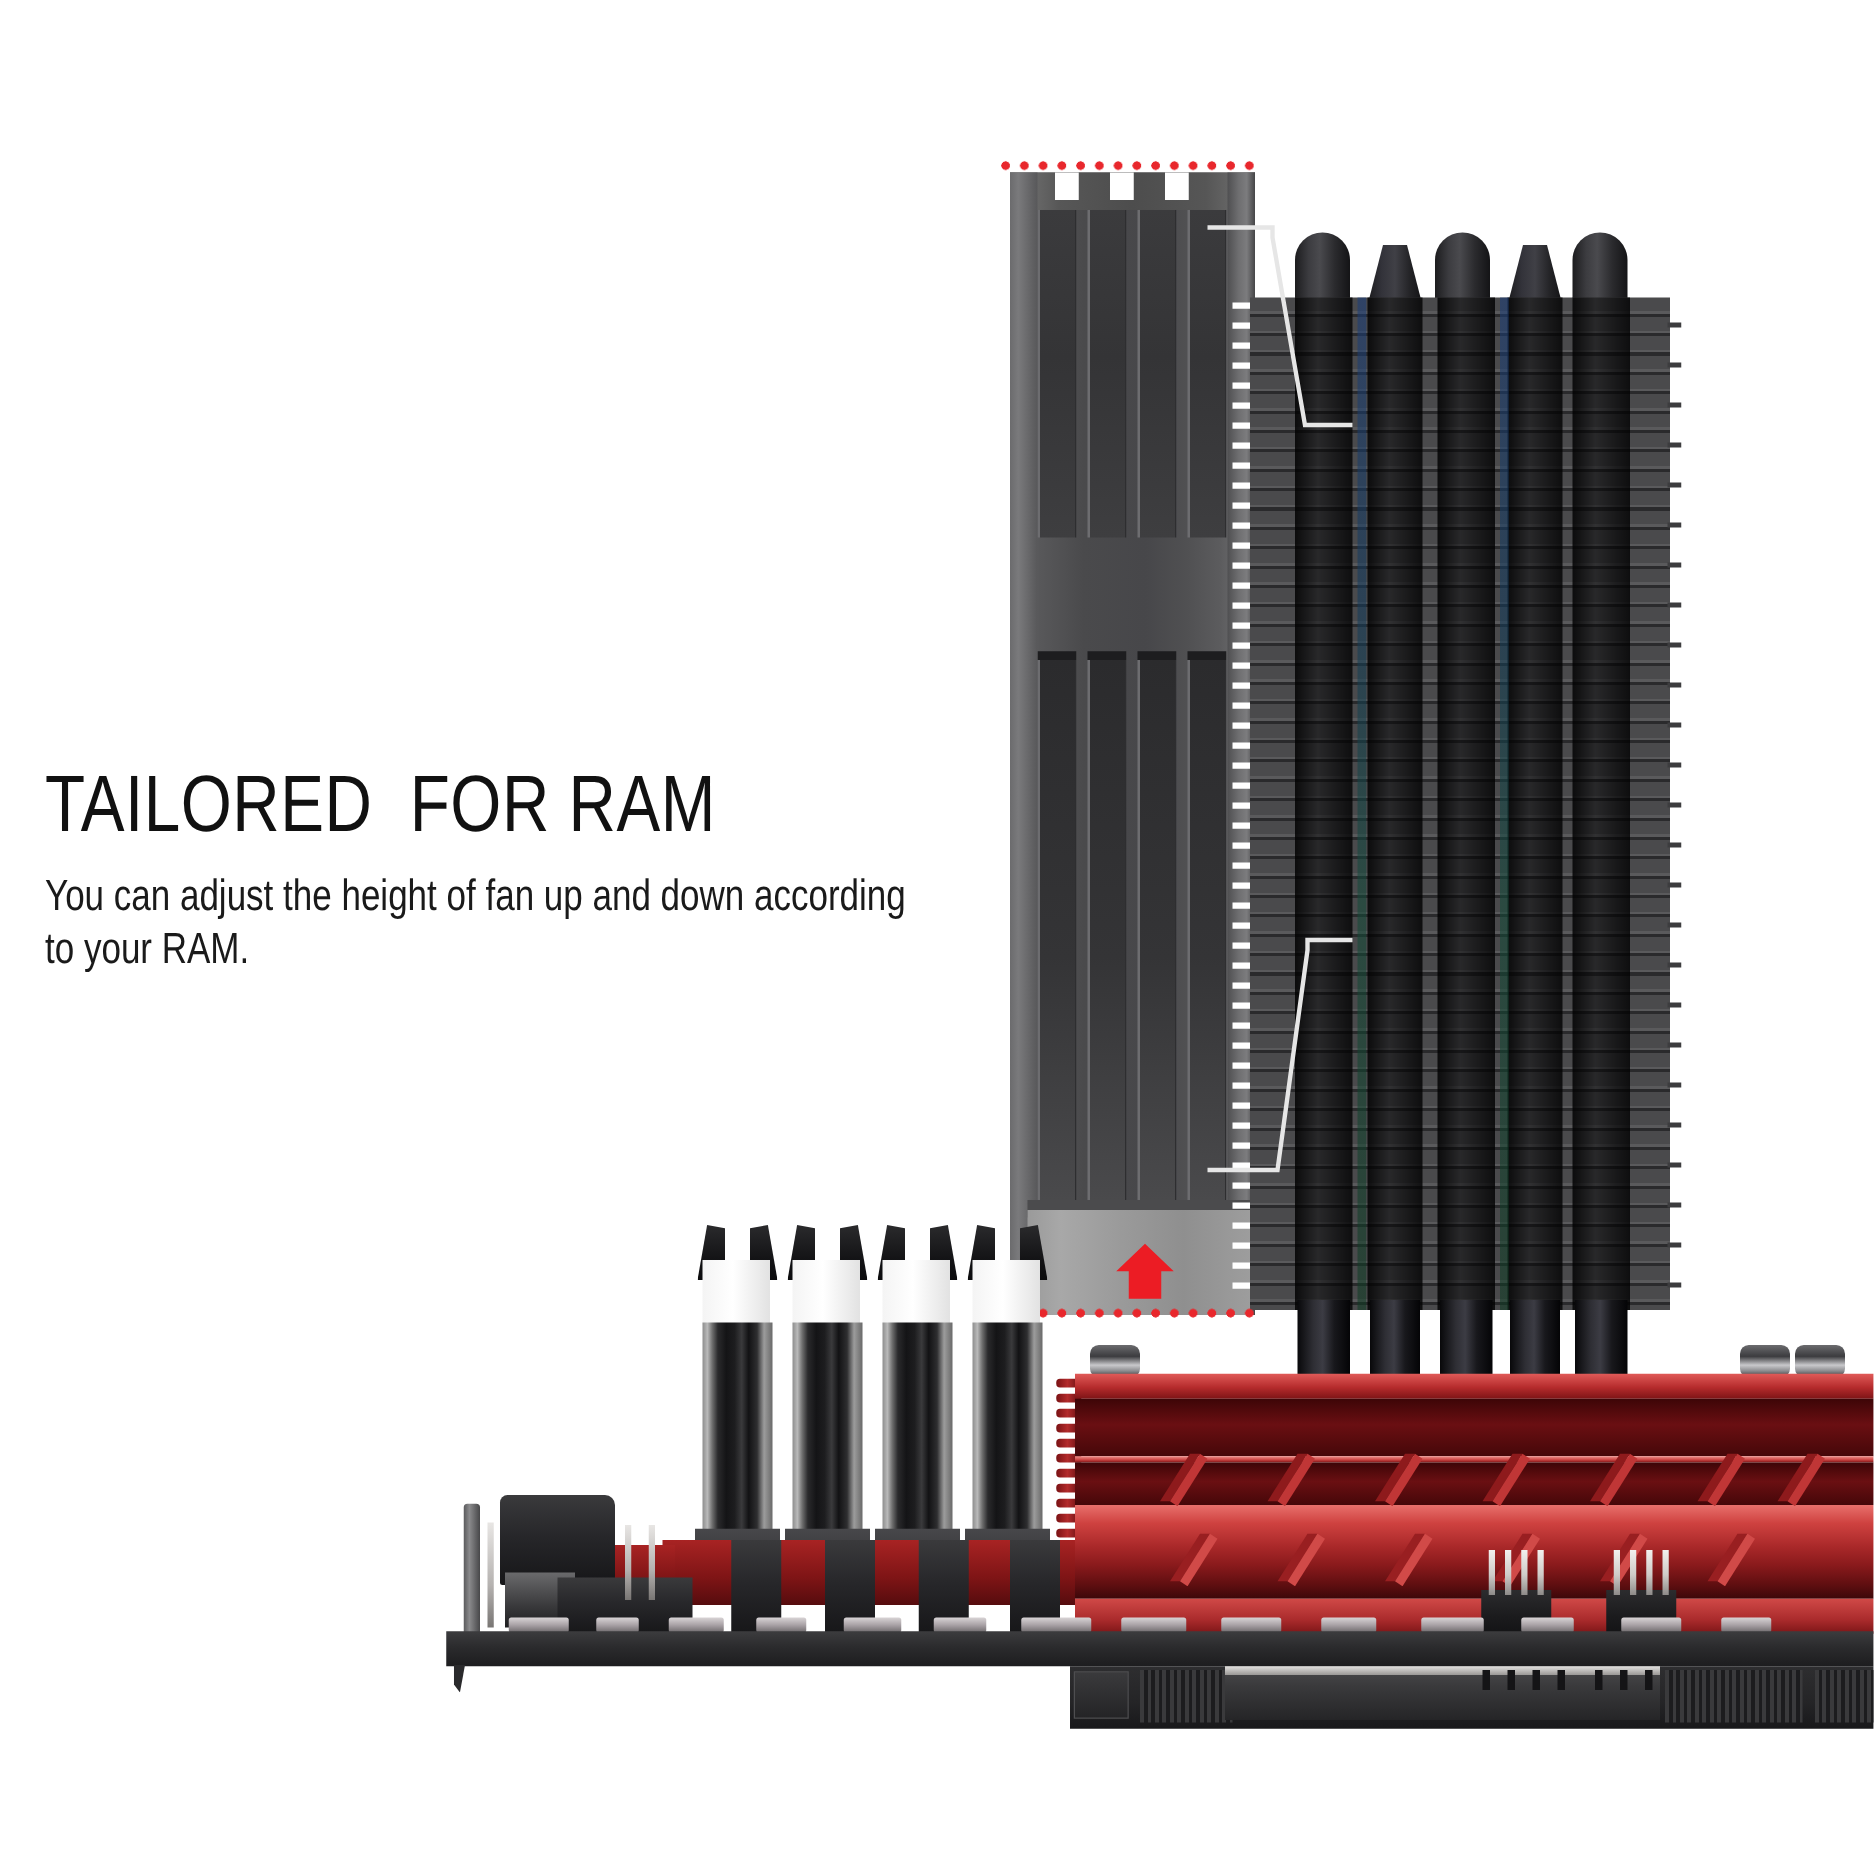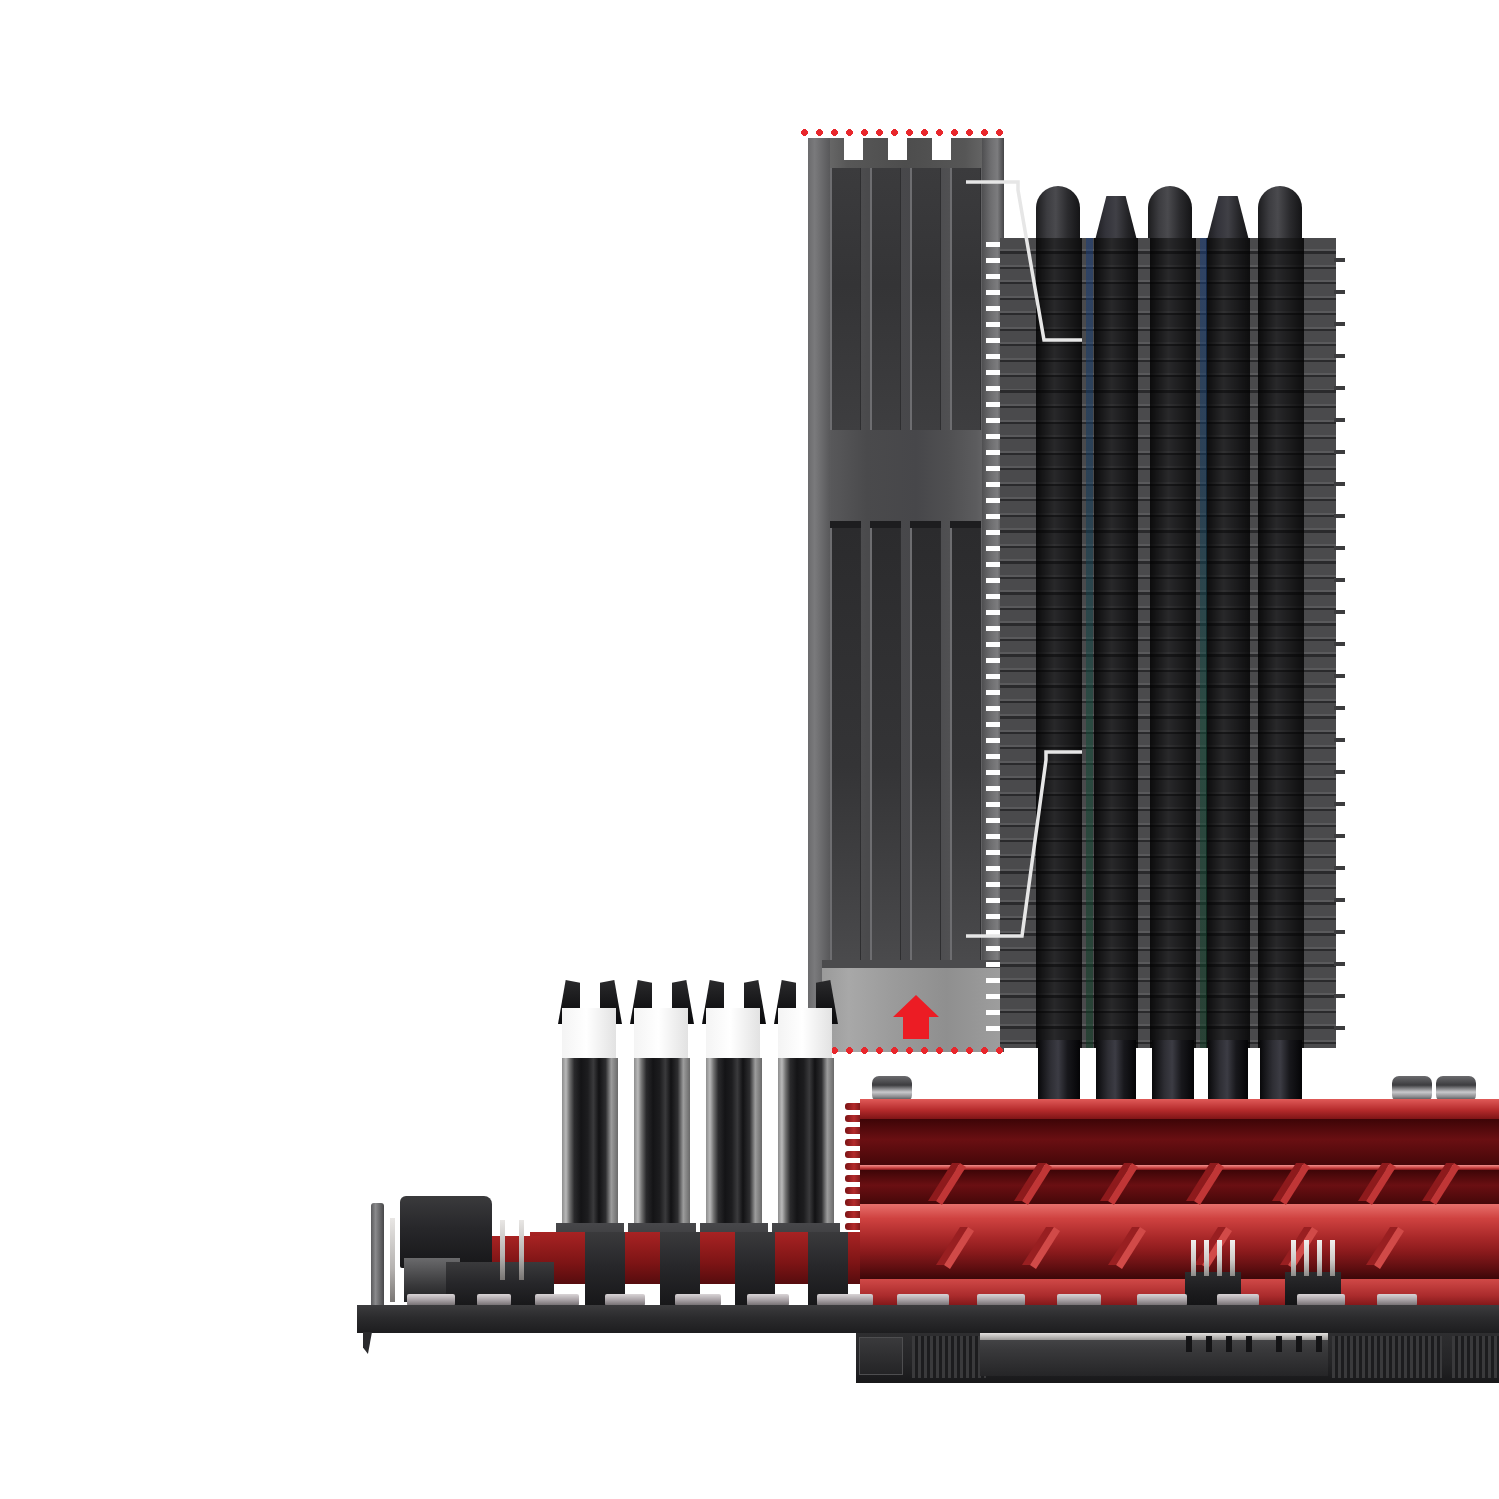--- a/index.html
+++ b/index.html
@@ -368,20 +368,24 @@
   .ribbed {
     position: absolute;
     background: repeating-linear-gradient(90deg,#3a3a3c 0px,#3a3a3c 3px,#1c1c1e 3px,#1c1c1e 6px);
   }
 </style>
 </head>
 <body>
 
 <div id="stage">
 
+  <div id="text-block">
+    <div id="headline">TAILORED  FOR RAM</div>
+    <div id="subline">You can adjust the height of fan up and down according to your RAM.</div>
+  </div>
 
   <div id="fan">
     <div class="fan-body"></div>
 
     <div class="fan-top-rail"></div>
     <div class="fan-top-notch" style="left:36px;"></div>
     <div class="fan-top-notch" style="left:80px;"></div>
     <div class="fan-top-notch" style="left:124px;"></div>
 
     <div class="vane" style="left:22px;  top:30px; width:31px; height:262px;"></div>

